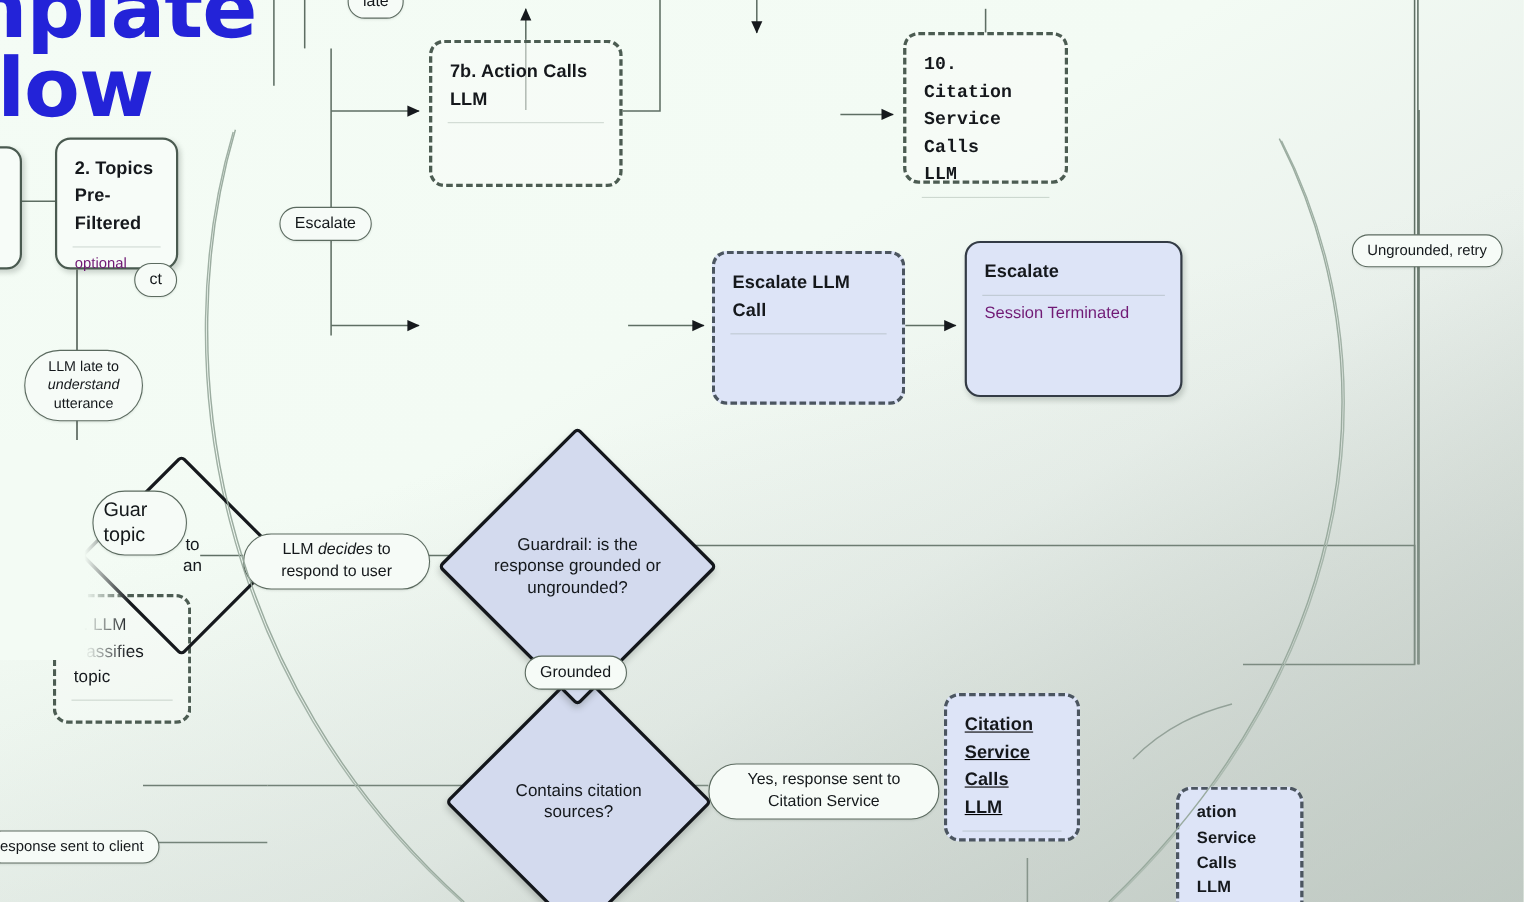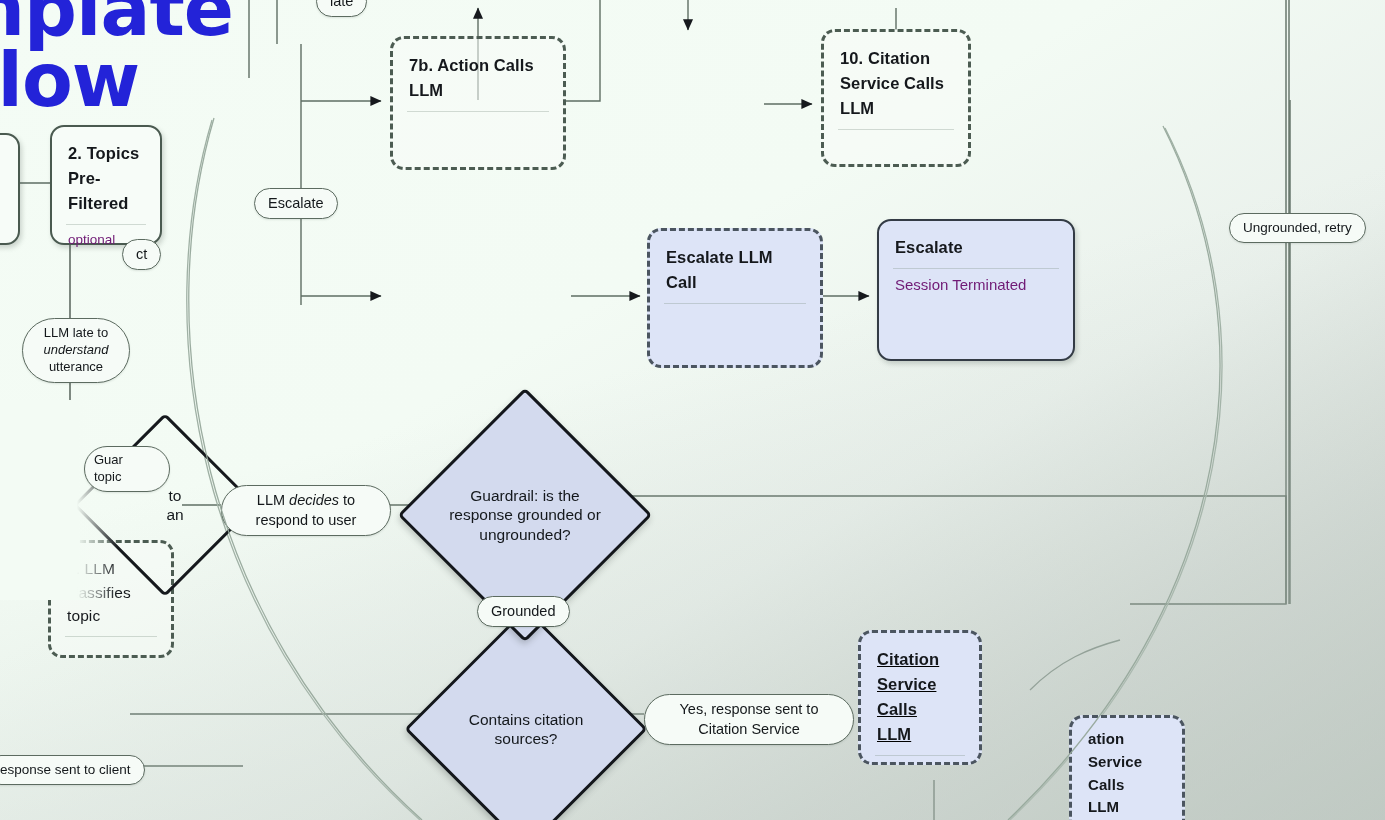--- a/index.html
+++ b/index.html
@@ -143,21 +143,21 @@
 
   <div class="node rbox dash" style="left:390px;top:36px;width:176px;height:134px;">
     <div class="btitle">
       <div>7b. Action Calls</div>
       <div>LLM</div>
     </div>
     <div class="bdiv"></div>
   </div>
 
 
-  <div class="node rbox dash" style="left:821px;top:29px;width:150px;height:138px;">
+  <div class="node rbox dash" style="left:821px;top:29px;width:150px;height:138px;font-family:Liberation Mono, monospace;">
     <div class="btitle">
       <div>10. Citation</div>
       <div>Service Calls</div>
       <div>LLM</div>
     </div>
     <div class="bdiv"></div>
   </div>
 
 
   <div class="node rbox blue dash" style="left:647px;top:228px;width:176px;height:140px;">
@@ -225,21 +225,21 @@
   <div class="pill" style="left:254px;top:188px;">Escalate</div>
 
   <div class="pill" style="left:122px;top:239px;">ct</div>
 
   <div class="pill multi" style="left:22px;top:318px;width:90px;font-size:13px;padding:6px 8px;line-height:1.3;">
     <span>LLM late to</span><br>
     <i>understand</i><br>
     <span>utterance</span>
   </div>
 
-  <div class="pill multi" style="left:84px;top:446px;width:66px;font-size:13px;padding:5px 9px;line-height:1.3;text-align:left;z-index:5;">
+  <div class="pill multi" style="left:84px;top:446px;width:66px;font-size:18px;padding:5px 9px;line-height:1.3;text-align:left;z-index:5;">
     <span>Guar</span><br>
     <span>topic</span>
   </div>
 
   <div class="pill multi" style="left:221px;top:485px;width:142px;line-height:1.35;">
     <span><span>LLM </span><i>decides</i><span> to</span></span><br>
     <span>respond to user</span>
   </div>
 
   <div class="pill" style="left:477px;top:596px;">Grounded</div>

